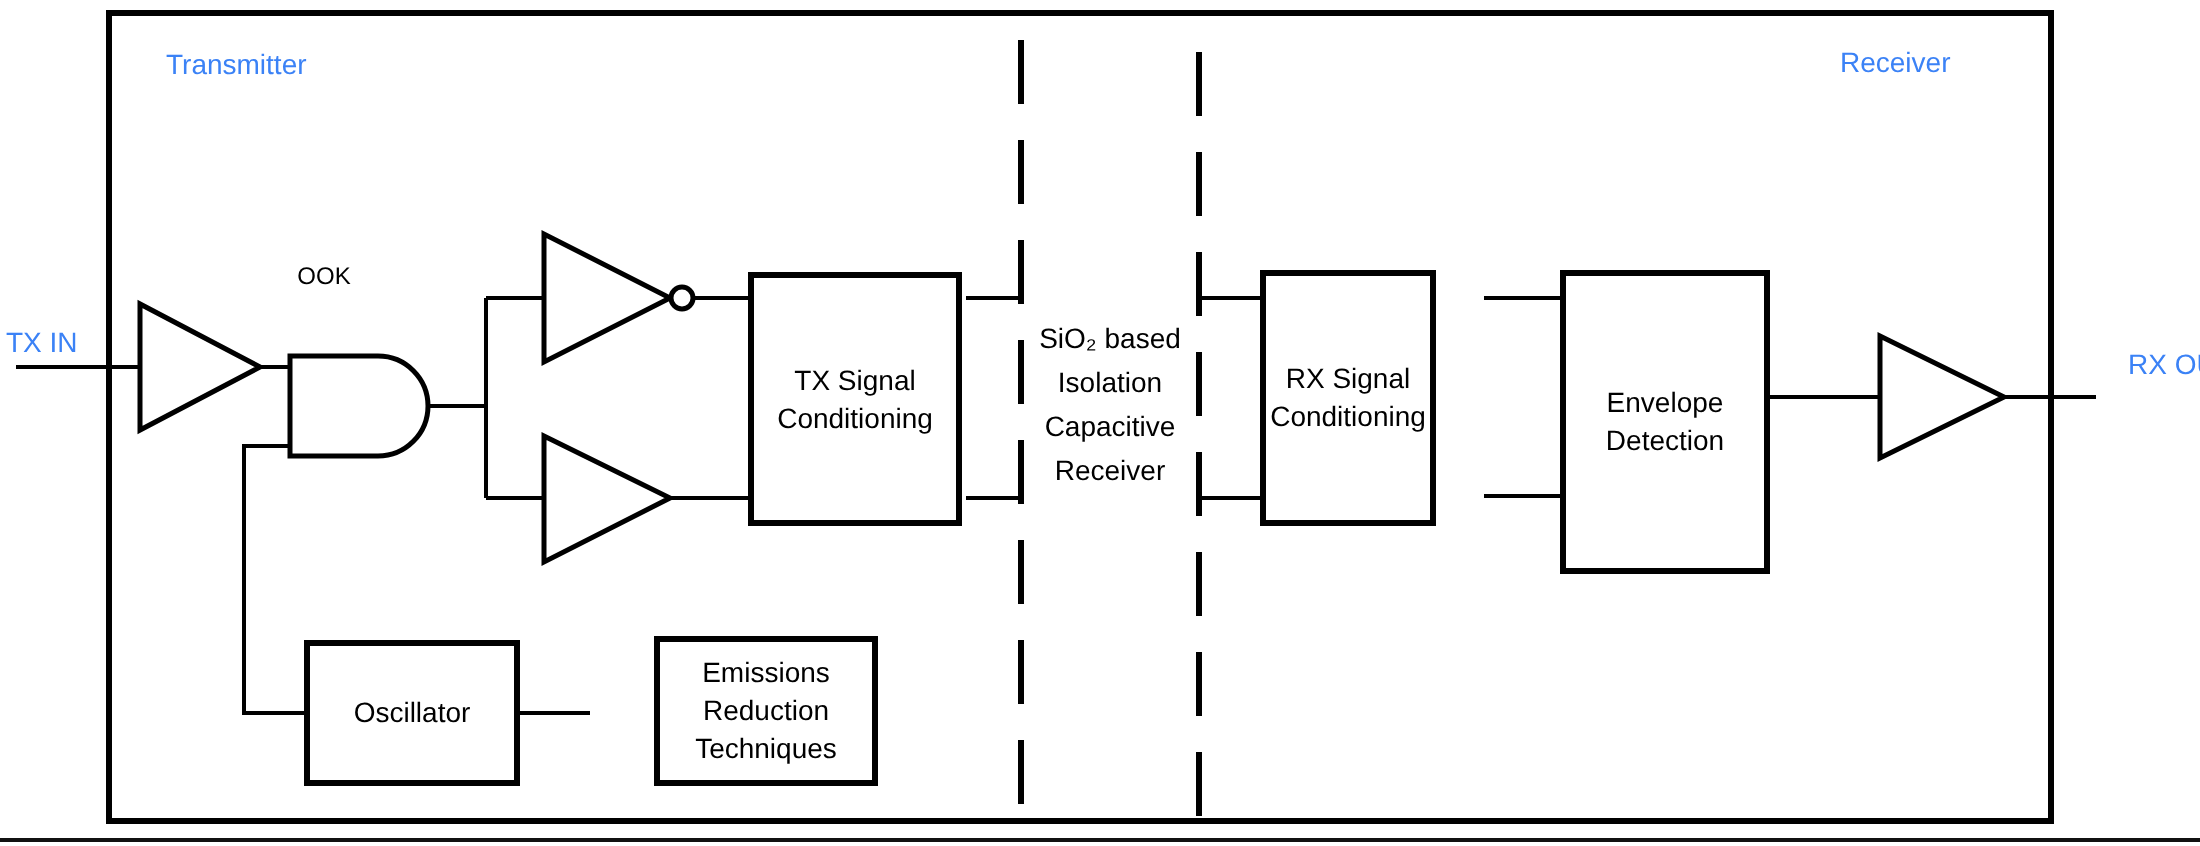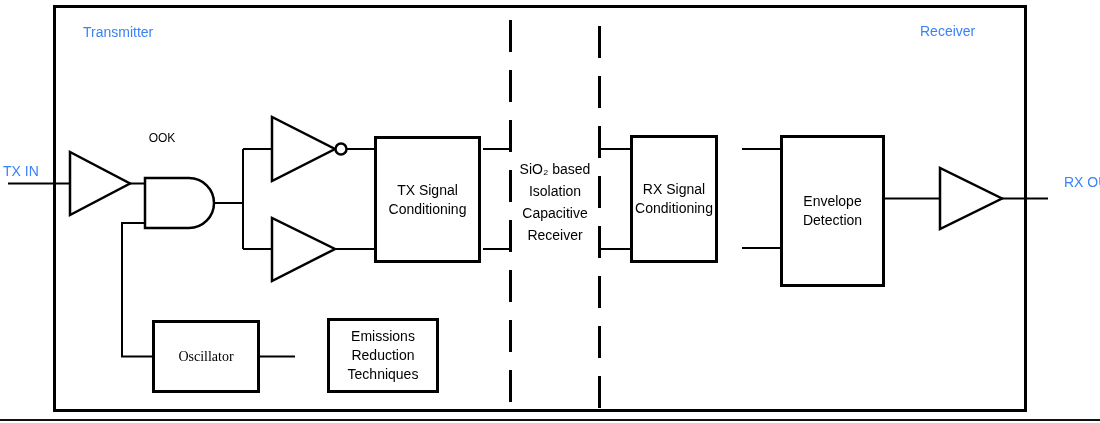--- a/index.html
+++ b/index.html
@@ -78,21 +78,21 @@
   <div class="block" style="left:630px;top:135px;width:88px;height:128px;">
     <div>RX Signal</div>
     <div>Conditioning</div>
   </div>
 
   <div class="block" style="left:780px;top:135px;width:105px;height:152px;">
     <div>Envelope</div>
     <div>Detection</div>
   </div>
 
-  <div class="block" style="left:152px;top:320px;width:108px;height:73px;font-family:Liberation Serif, serif;">
+  <div class="block" style="left:152px;top:320px;width:108px;height:73px;">
     <div>Oscillator</div>
   </div>
 
   <div class="block" style="left:295px;top:318px;width:112px;height:75px;margin-left:32px;">
     <div>Emissions</div>
     <div>Reduction</div>
     <div>Techniques</div>
   </div>
 
   <div class="label" style="left:83px;top:24px;">Transmitter</div>

